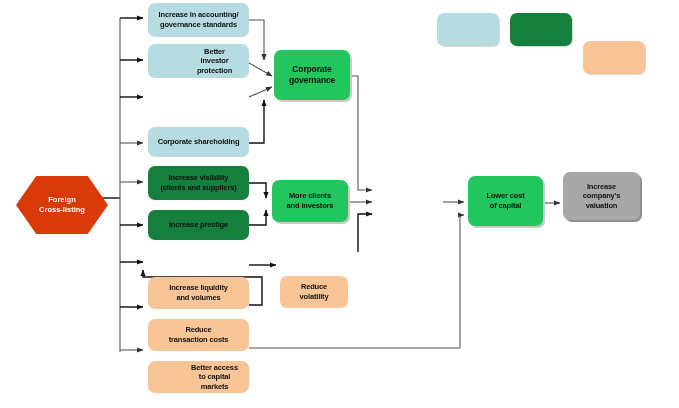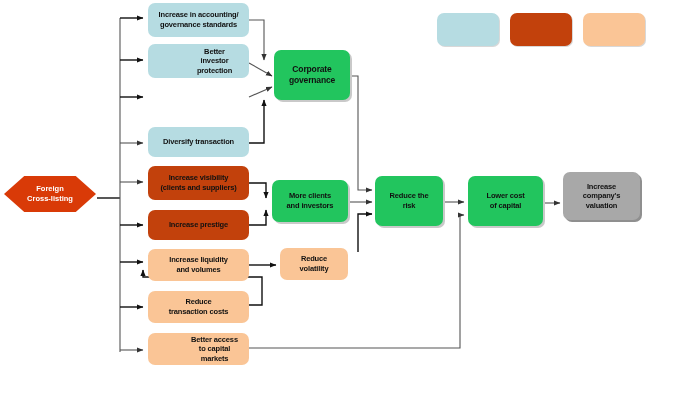--- a/index.html
+++ b/index.html
@@ -8,22 +8,22 @@
   #canvas{position:absolute;left:0;top:0;width:679px;height:408px;}
   svg.wires{position:absolute;left:0;top:0;width:679px;height:408px;pointer-events:none;}
 
   .node{position:absolute;box-sizing:border-box;display:flex;align-items:center;
         text-align:center;border-radius:7px;
         font-size:7.5px;font-weight:bold;color:#111111;line-height:1.28;
         padding:2px 4px;letter-spacing:-0.15px;}
   .node span{display:block;width:100%;}
 
   .blue{background:#b6dce2;}
-  .green{background:#c2410c;}
-  .orange{background:#fac596;}
+  .green{background:#15803d;}
+  .orange{background:#fac596;margin-top:28px;}
   .grey{background:#22c55e;box-shadow:2px 2px 0 0 #c9c9c9;}
   .grey-dark{background:#a8a8a8;box-shadow:2px 2px 0 0 #8f8f8f;}
 
   .big{font-size:8.5px;}
 
   .swatch{position:absolute;border-radius:7px;box-shadow:1px 1px 0 0 #d8d8d8;}
 
   .hex{position:absolute;display:flex;align-items:center;justify-content:center;
        text-align:center;background:#d93a07;color:#ffffff;font-size:7.5px;
        font-weight:bold;line-height:1.3;
@@ -83,42 +83,42 @@
       <path d="M358,252 L358,214 L372,214" marker-end="url(#ah)"></path>
 
       <path d="M443,202 L464,202" stroke="#555555" stroke-width="1.1" marker-end="url(#ahg)"></path>
 
       <path d="M249,348 L460,348 L460,215 L464,215" stroke="#555555" stroke-width="1.1" marker-end="url(#ahg)"></path>
 
       <path d="M543,203 L560,203" stroke="#555555" stroke-width="1.1" marker-end="url(#ahg)"></path>
     </g>
   </svg>
 
-  <div class="hex" style="left:4px;top:176px;width:92px;height:36px;">
+  <div class="hex" style="left:16px;top:176px;width:92px;height:58px;">
     <span style="white-space:pre-line;">Foreign
 Cross-listing</span>
   </div>
 
   <div class="swatch blue" style="left:437px;top:13px;width:62px;height:33px;"></div>
   <div class="swatch green" style="left:510px;top:13px;width:62px;height:33px;"></div>
   <div class="swatch orange" style="left:583px;top:13px;width:62px;height:33px;"></div>
 
   <div class="node blue" style="left:148px;top:3px;width:101px;height:34px;">
     <span style="white-space:pre-line;">Increase in accounting/
 governance standards</span>
   </div>
 
   <div class="node blue" style="left:148px;top:44px;width:101px;height:34px;padding-left:36px;">
     <span style="white-space:pre-line;">Better
 investor protection</span>
   </div>
 
 
   <div class="node blue" style="left:148px;top:127px;width:101px;height:30px;">
-    <span style="white-space:pre-line;">Diversify transaction</span>
+    <span style="white-space:pre-line;">Corporate shareholding</span>
   </div>
 
   <div class="node green" style="left:148px;top:166px;width:101px;height:34px;">
     <span style="white-space:pre-line;">Increase visibility
 (clients and suppliers)</span>
   </div>
 
   <div class="node green" style="left:148px;top:210px;width:101px;height:30px;">
     <span style="white-space:pre-line;">Increase prestige</span>
   </div>
@@ -146,24 +146,20 @@
   <div class="node grey" style="left:272px;top:180px;width:76px;height:42px;">
     <span style="white-space:pre-line;">More clients
 and investors</span>
   </div>
 
   <div class="node orange" style="left:280px;top:248px;width:68px;height:32px;">
     <span style="white-space:pre-line;">Reduce
 volatility</span>
   </div>
 
-  <div class="node grey" style="left:375px;top:176px;width:68px;height:50px;">
-    <span style="white-space:pre-line;">Reduce the
-risk</span>
-  </div>
 
   <div class="node grey" style="left:468px;top:176px;width:75px;height:50px;">
     <span style="white-space:pre-line;">Lower cost
 of capital</span>
   </div>
 
   <div class="node grey-dark" style="left:563px;top:172px;width:77px;height:48px;">
     <span style="white-space:pre-line;">Increase
 company's
 valuation</span>

